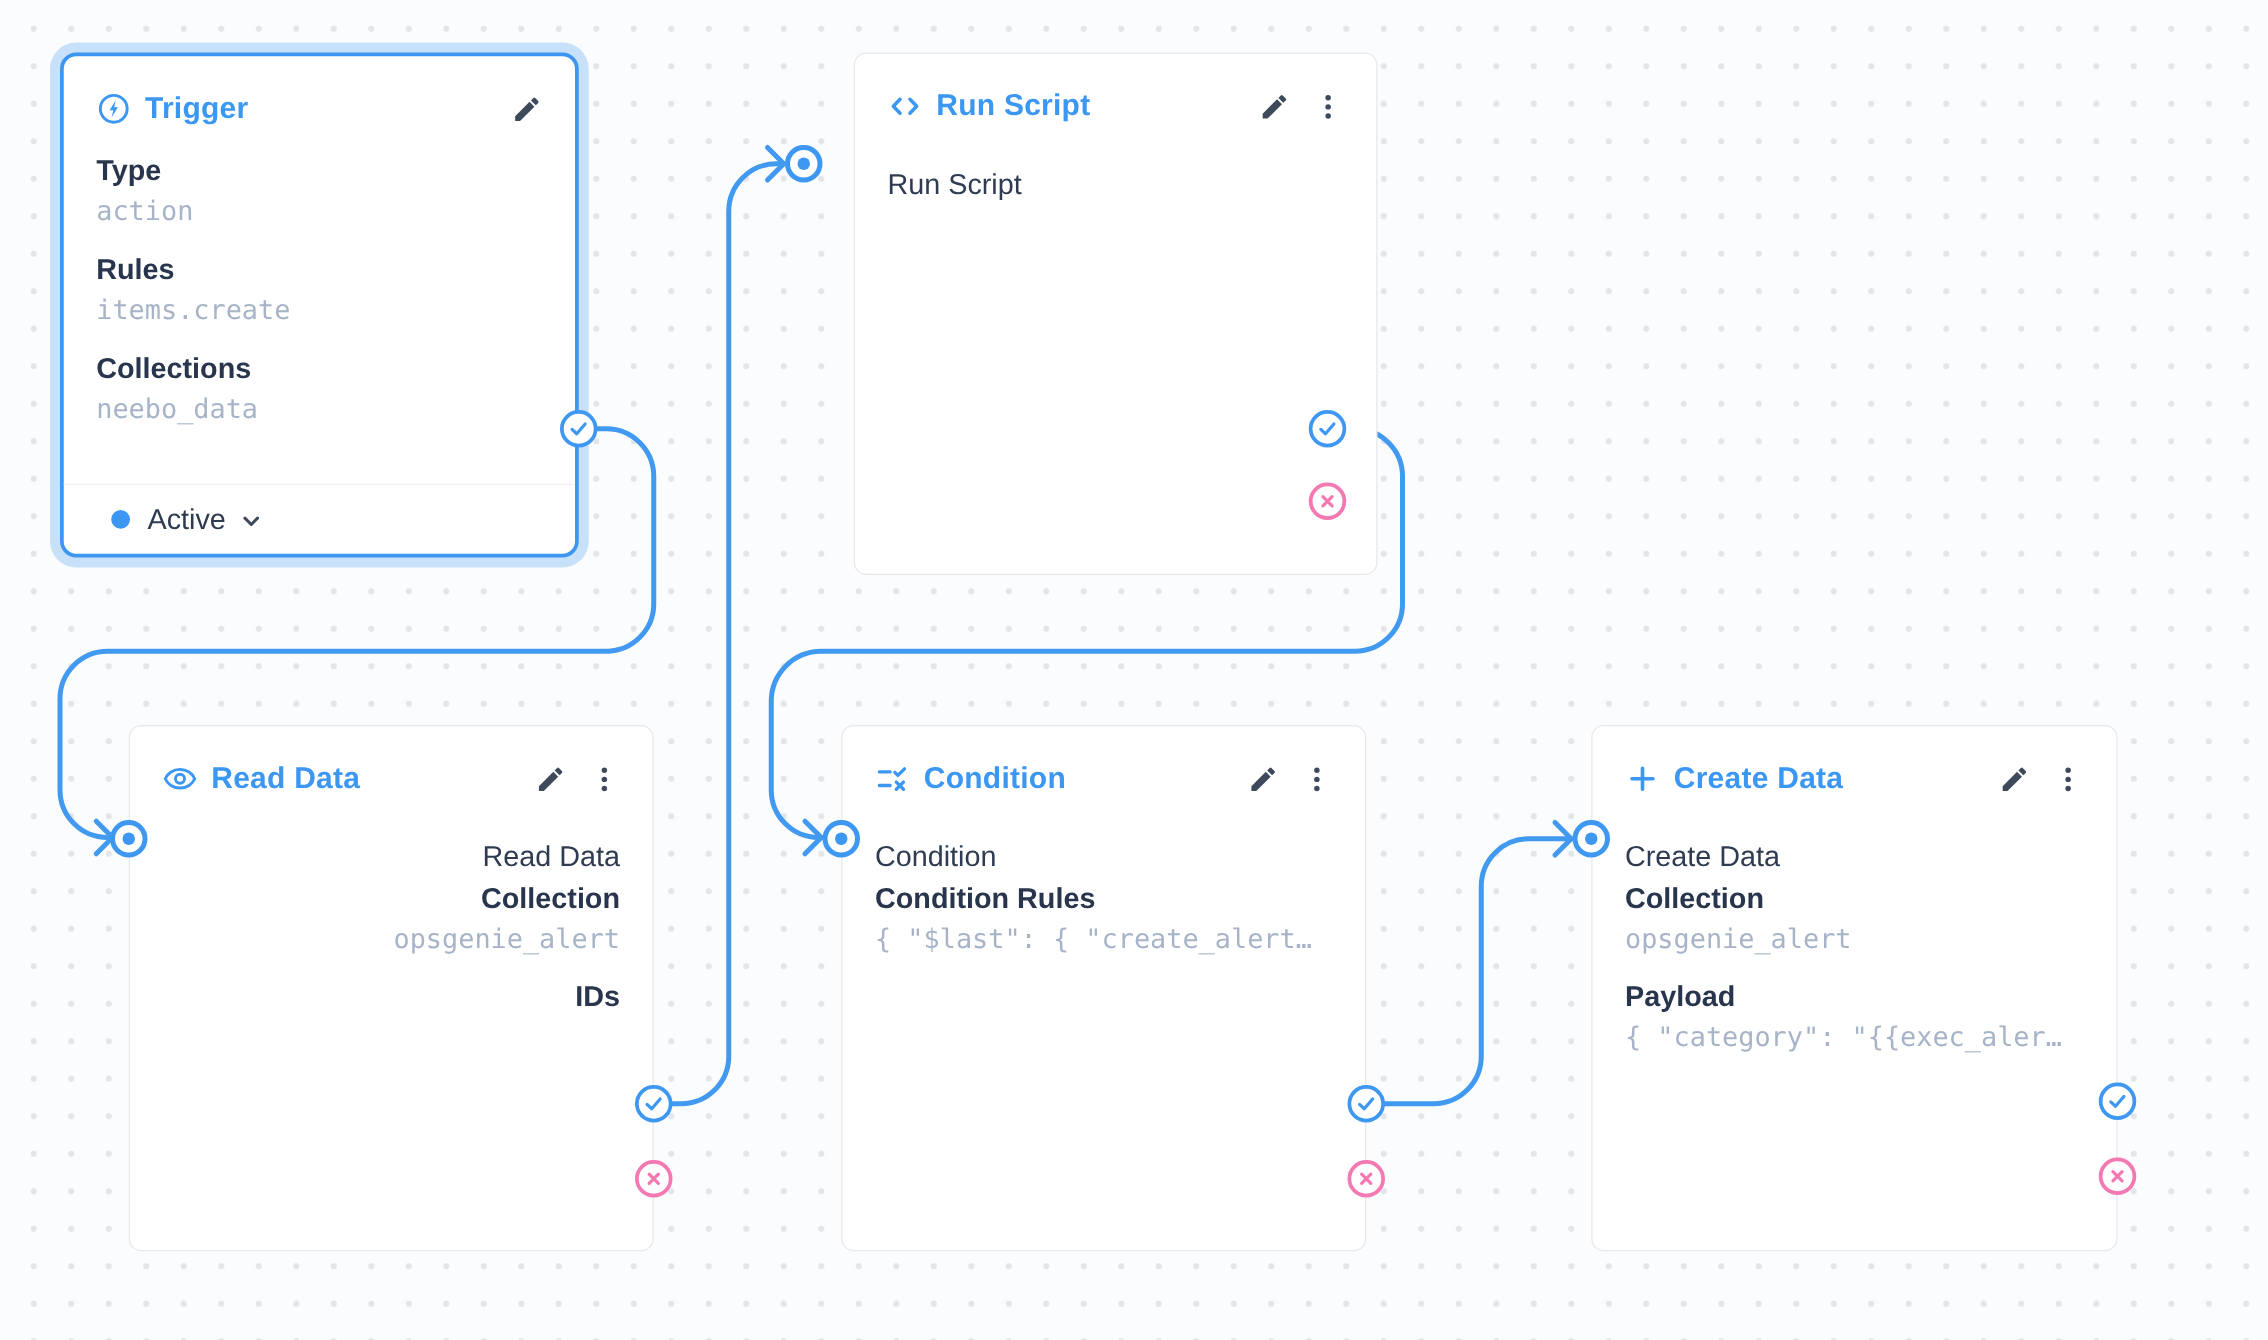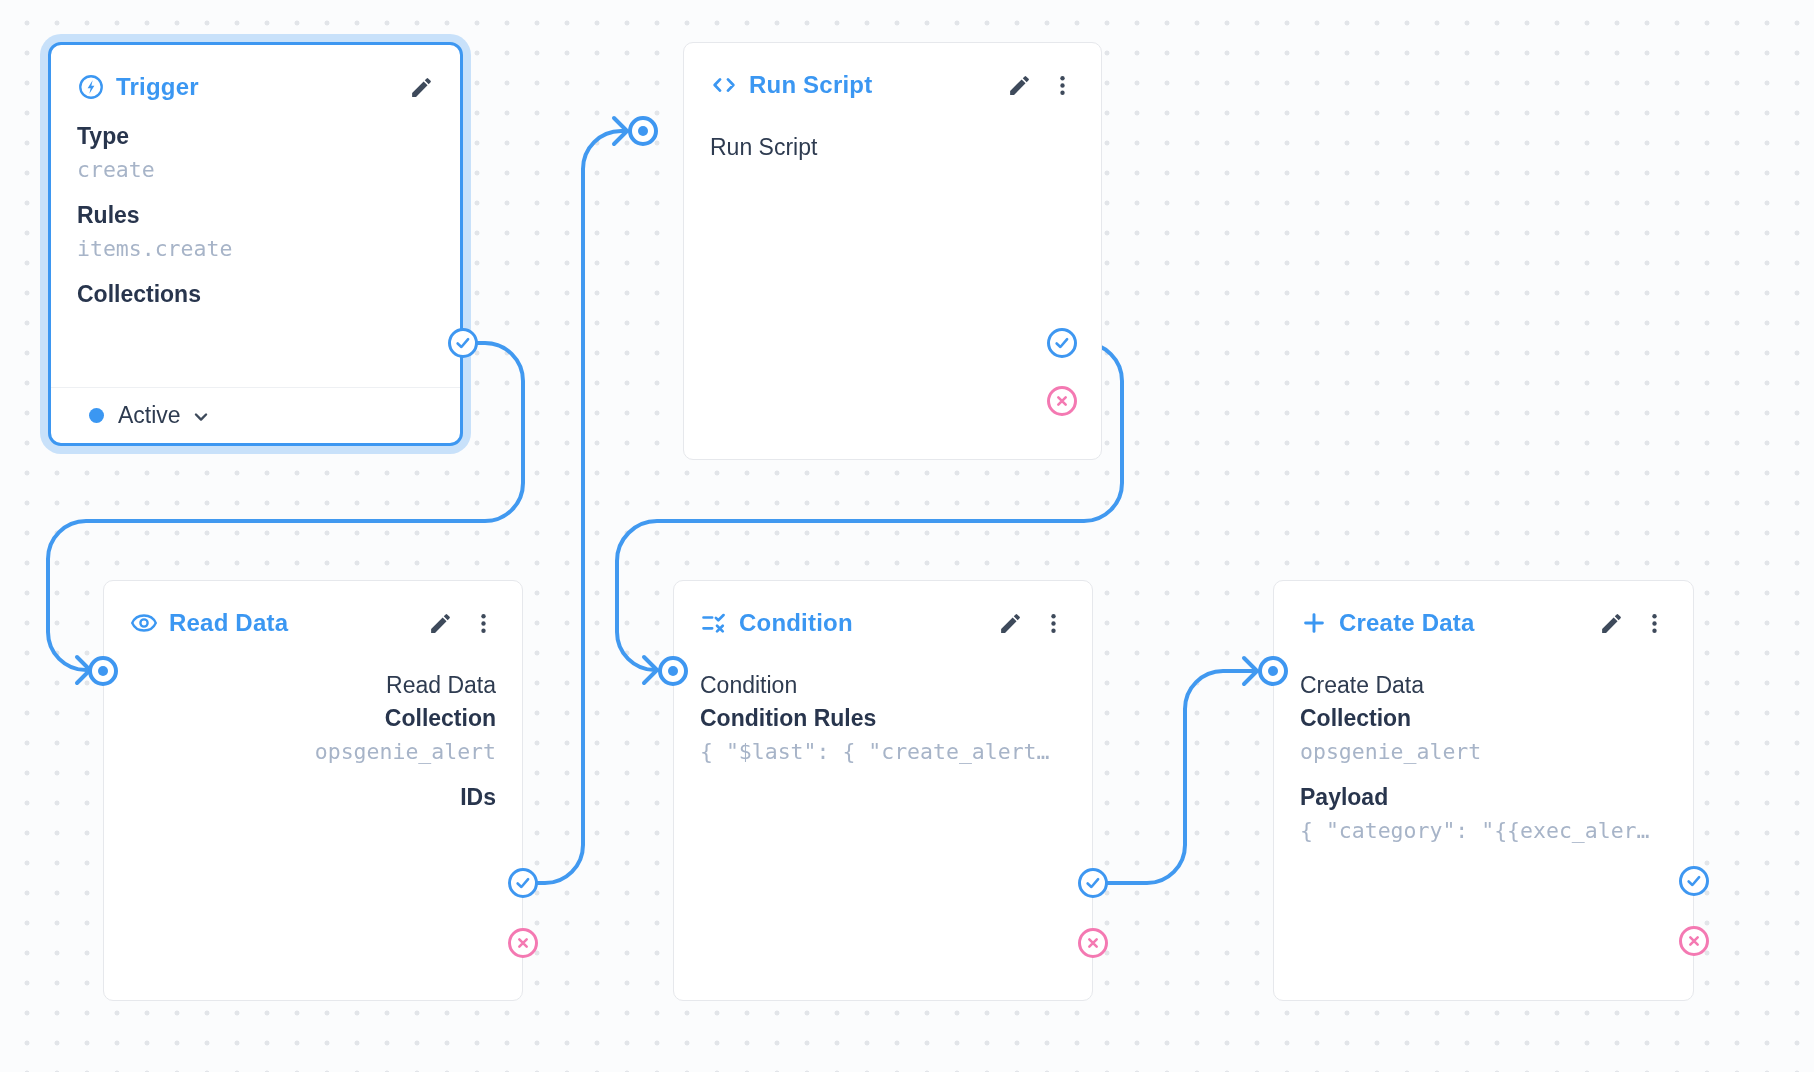--- a/index.html
+++ b/index.html
@@ -90,24 +90,25 @@
       <span class="ntitle">Trigger</span>
       <span class="hspace"></span>
       <span class="action-icon">
         <svg width="25" height="25" viewBox="0 0 24 24">
             <path d="M3 17.25V21h3.75L17.81 9.94l-3.75-3.75L3 17.25zM20.71 7.04a.996.996 0 0 0 0-1.41l-2.34-2.34a.996.996 0 0 0-1.41 0l-1.83 1.83 3.75 3.75 1.83-1.83z" fill="#3e4a5b"></path>
           </svg>
       </span>
     </div>
     <div class="node-body">
       <div class="row lbl">Type</div>
-      <div class="row mono">create</div>
+      <div class="row mono">action</div>
       <div class="row lbl gap">Rules</div>
       <div class="row mono">items.create</div>
       <div class="row lbl gap">Collections</div>
+      <div class="row mono">neebo_data</div>
     </div>
     <div class="nspacer"></div>
     <div class="status-row">
       <span class="status-dot"></span>
       <span class="status-label">Active</span>
       <svg width="22" height="22" viewBox="0 0 24 24">
           <path d="M6.5 9.3 12 14.8l5.5-5.5" fill="none" stroke="#3e4a5b" stroke-width="2.6" stroke-linecap="round" stroke-linejoin="round"></path>
         </svg>
     </div>
   </div>

